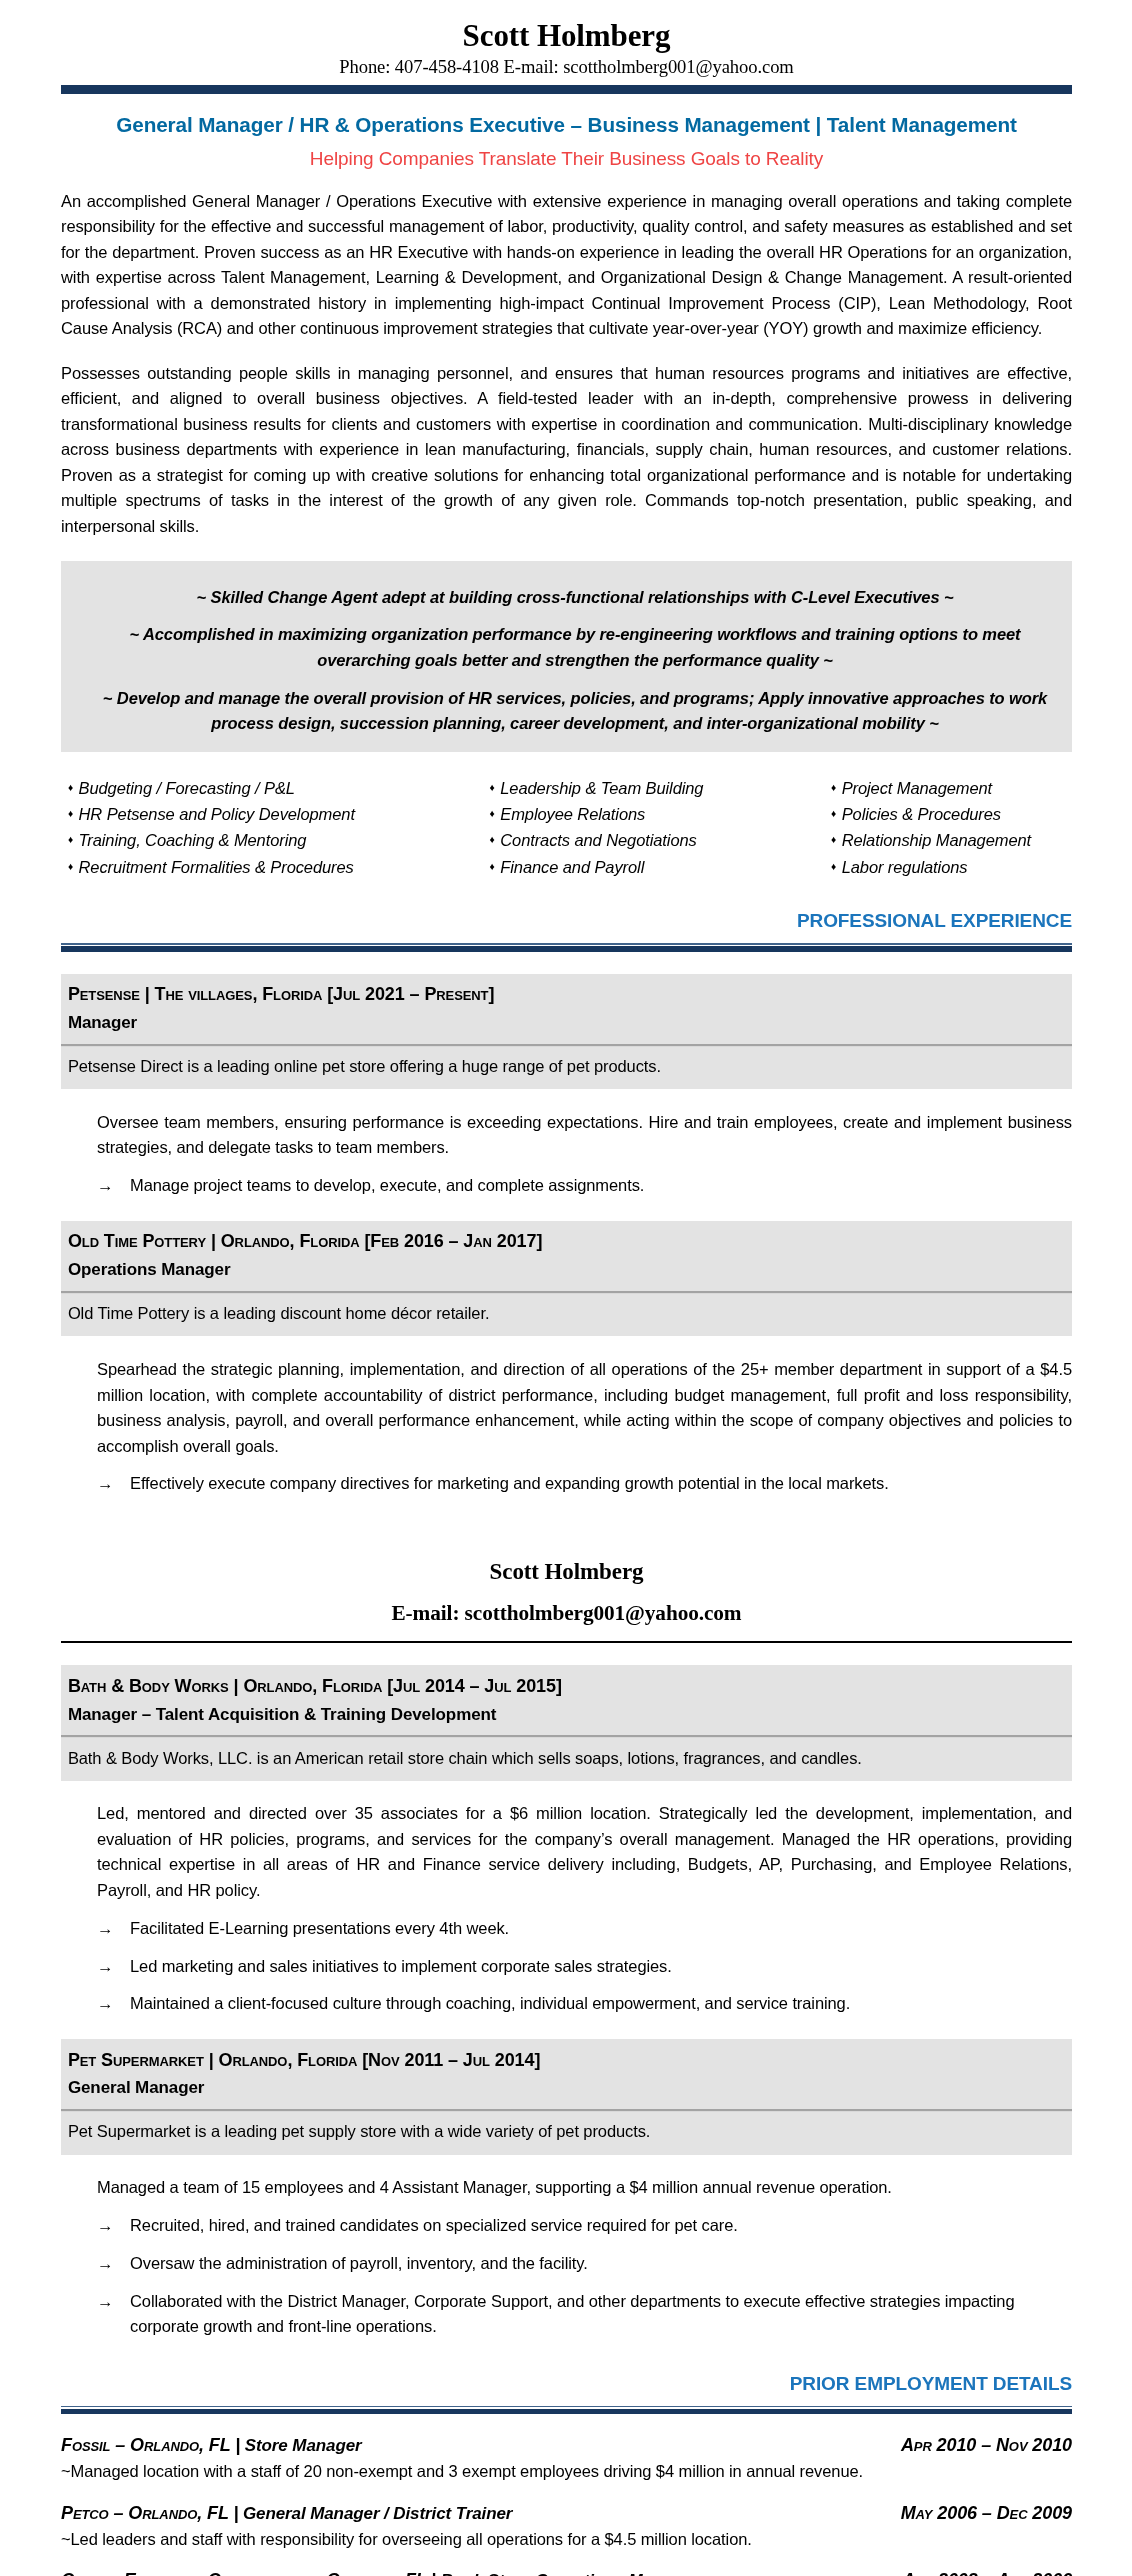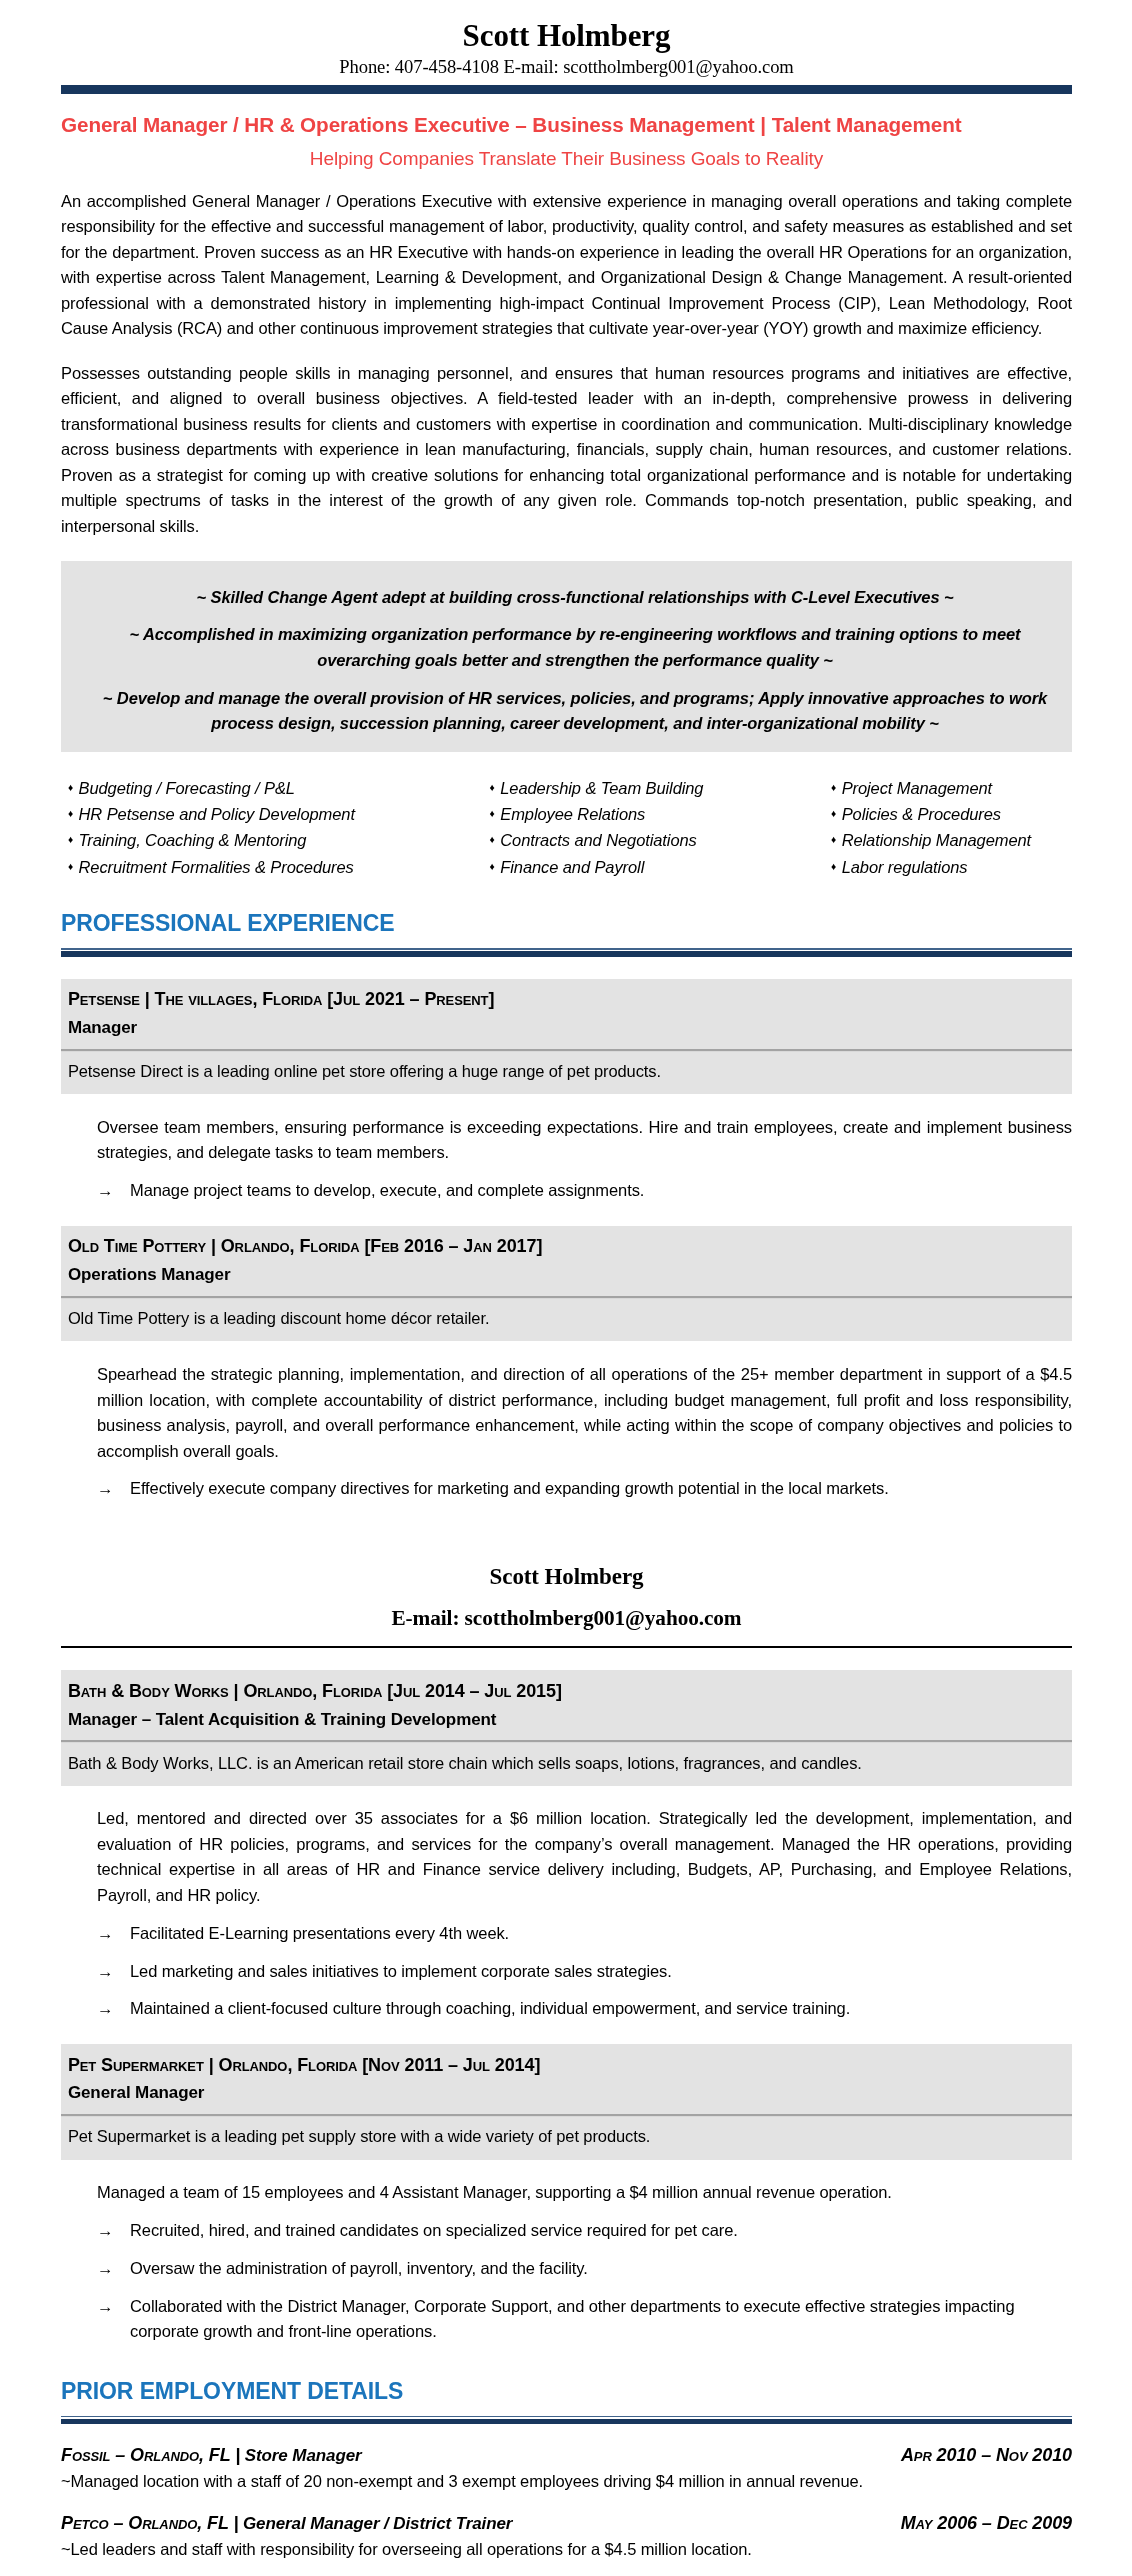--- a/index.html
+++ b/index.html
@@ -17,22 +17,22 @@
     font-family:"Liberation Serif", serif;
     font-weight:bold; font-size:31px; text-align:center; line-height:1.2;
   }
   .contact-h {
     font-family:"Liberation Serif", serif;
     font-weight:normal; font-size:18.6px; text-align:center; margin-top:2.8px;
   }
   .navy-rule { height:8.3px; background:#17365d; margin-top:6.9px; }
 
   .res-title {
-    margin-top:19px; text-align:left;
-    font-weight:bold; font-size:20.7px; color:#ef4444;
+    margin-top:19px; text-align:center;
+    font-weight:bold; font-size:20.7px; color:#0369a1;
   }
   .res-subtitle {
     margin-top:11px; text-align:center;
     font-weight:normal; font-size:19px; color:#ef4444;
   }
 
   
   .para {
     margin-top:19px; font-size:16.5px; line-height:25.5px; text-align:justify;
   }
@@ -48,22 +48,22 @@
 
   
   .skills { display:flex; margin-top:20.7px; padding-left:6.9px; }
   .skills .col { display:flex; flex-direction:column; }
   .skills .c1 { width:42%; } .skills .c2 { width:34%; } .skills .c3 { width:24%; }
   .skill-item { font-style:italic; font-size:16.5px; line-height:20.7px; margin-top:5.5px; display:flex; }
   .skill-item .dia { font-style:normal; font-size:10.3px; line-height:20.7px; margin-right:5.5px; }
 
   
   .section-head {
-    margin-top:33px; text-align:left;
-    font-weight:bold; font-size:23px; color:#1b75bc;
+    margin-top:33px; text-align:right;
+    font-weight:bold; font-size:19px; color:#1b75bc;
   }
   .section-rule { margin-top:11px; }
   .section-rule .thin { height:1.4px; background:#41648c; }
   .section-rule .gap  { height:1.4px; background:#ffffff; }
   .section-rule .thick{ height:5.5px; background:#17365d; }
 
   
   .job-head { background:#e3e3e3; margin-top:22px; }
   .job-company {
     font-variant:small-caps; font-weight:bold; font-size:18px;

